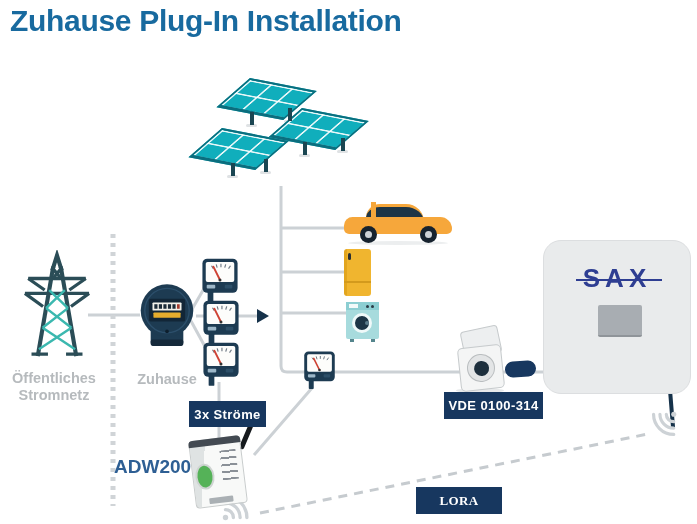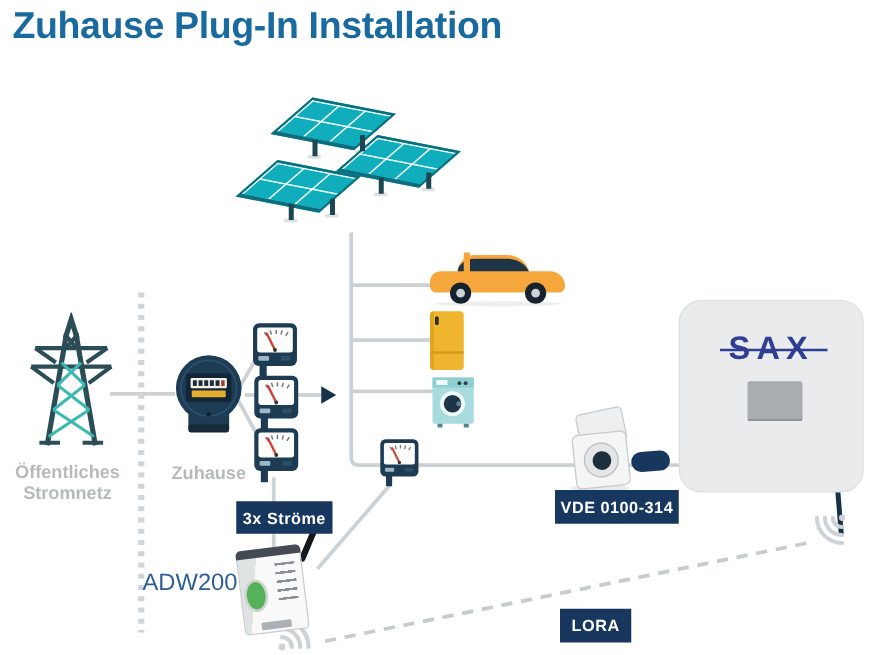--- a/index.html
+++ b/index.html
@@ -7,28 +7,28 @@
           font-family:"Liberation Sans","DejaVu Sans",sans-serif;}
   .abs{position:absolute;}
 
   
   #title{left:10px;top:4px;font-size:30px;font-weight:800;letter-spacing:-0.3px;
          color:var(--title-blue,#186a9f);z-index:4;}
   .gray-label{color:var(--label-gray,#b6babd);font-size:14.5px;font-weight:700;
               text-align:center;line-height:1.15;z-index:3;}
   #grid-label{left:-2px;top:370px;width:112px;}
   #home-label{left:132px;top:371px;width:70px;}
-  #adw-label{left:114px;top:456px;width:78px;font-size:19px;font-weight:400;
+  #adw-label{left:114px;top:456px;width:78px;font-size:19px;font-weight:700;
              color:var(--device-label-blue,#2e5f94);z-index:4;}
   .badge{position:absolute;background:var(--badge-navy,#17375f);color:#fff;font-weight:700;
          display:flex;align-items:center;justify-content:center;font-size:13px;
          letter-spacing:.4px;z-index:5;}
   #badge-stroeme{left:189px;top:401px;width:77px;height:26px;}
   #badge-vde{left:444px;top:392px;width:99px;height:27px;}
-  #badge-lora{left:448px;top:487px;width:57px;height:27px;}
+  #badge-lora{left:416px;top:487px;width:86px;height:27px;font-family:Liberation Serif, serif;}
 
   
   #wires{left:0;top:0;z-index:1;}
 
   
   .panel{position:absolute;width:64px;height:30px;z-index:2;
          background-color:var(--solar-teal,#10aebc);
          background-image:linear-gradient(to right,rgba(255,255,255,.9) 1.5px,transparent 1.5px),
                           linear-gradient(to bottom,rgba(255,255,255,.9) 1.5px,transparent 1.5px);
          background-size:33.4% 50%;

